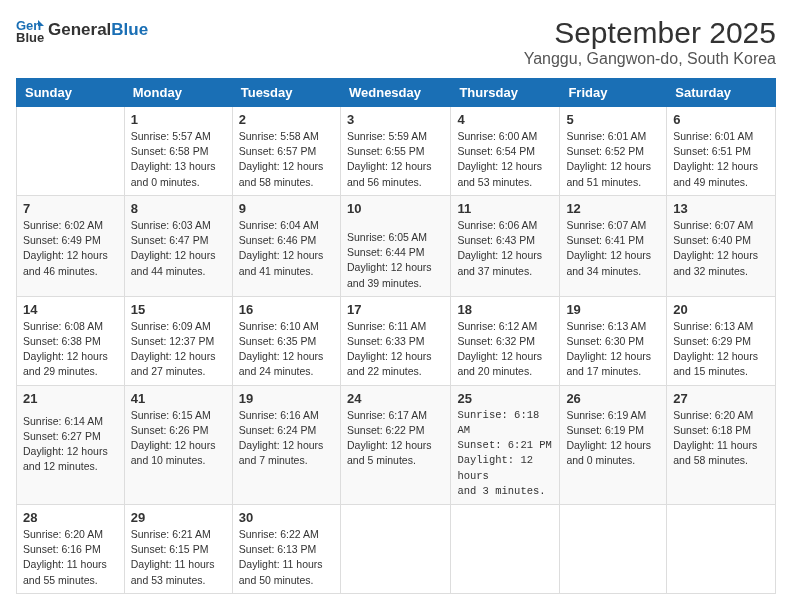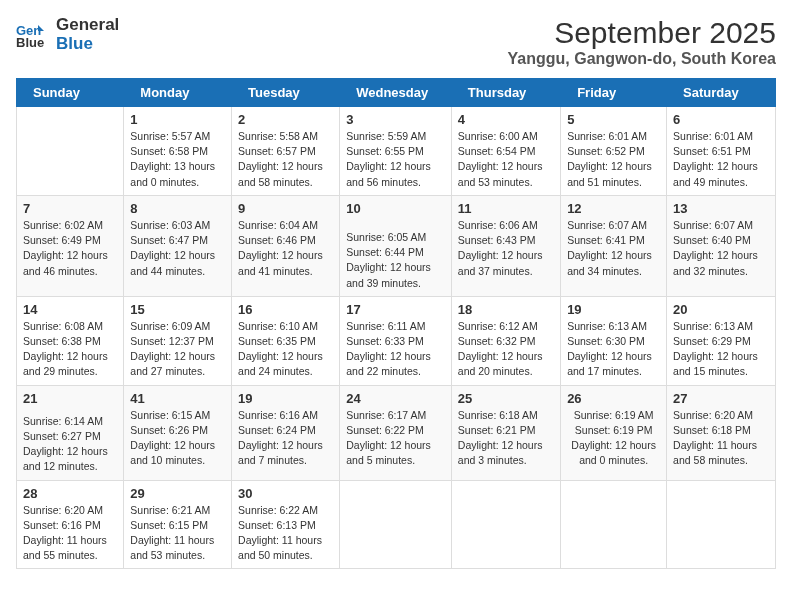--- a/index.html
+++ b/index.html
@@ -12,50 +12,50 @@
     }
     .header {
       display: flex;
       justify-content: space-between;
       align-items: flex-start;
       margin-bottom: 10px;
     }
     .logo {
       display: flex;
       align-items: center;
-      gap: 12px;
+      gap: 4px;
     }
     .logo-icon {
       width: 28px;
       height: 28px;
     }
     .title-block {
       text-align: right;
     }
     .title-block h1 {
       font-size: 30px;
       font-weight: normal;
       color: #333;
     }
     .title-block h2 {
       font-size: 16px;
-      font-weight: bold;
+      font-weight: normal;
       color: #555;
       text-align: right;
     }
     .calendar {
       width: 100%;
       border-collapse: collapse;
       border: 1px solid #ccc;
     }
     .calendar th {
       background-color: #1a6fb5;
       color: #fff;
       text-align: left;
-      padding: 6px 16px;
+      padding: 6px 8px;
       font-size: 13px;
       border: 1px solid #1a6fb5;
     }
     .calendar td {
       vertical-align: top;
       padding: 5px 6px;
       border: 1px solid #ddd;
       width: 113px;
       min-height: 80px;
       font-size: 10.5px;
@@ -82,21 +82,21 @@
 </head>
 <body>
 
 <div class="header">
   <div class="logo">
     <svg class="logo-icon" viewBox="0 0 28 28">
       <text x="0" y="14" font-size="13" fill="#1a6fb5" font-weight="bold" font-family="Arial">Gen</text>
       <text x="0" y="26" font-size="13" fill="#333" font-weight="bold" font-family="Arial">Blue</text>
       <polygon points="22,4 28,10 22,10" fill="#1a6fb5"></polygon>
     </svg>
-    <div style="display:flex;flex-direction:column;line-height:1.1;">
+    <div style="display:flex;flex-direction:row;line-height:1.1;">
       <span style="font-size:17px;font-weight:bold;color:#333;">General</span>
       <span style="font-size:17px;font-weight:bold;color:#1a6fb5;">Blue</span>
     </div>
   </div>
   <div class="title-block">
     <h1>September 2025</h1>
     <h2>Yanggu, Gangwon-do, South Korea</h2>
   </div>
 </div>
 
@@ -284,28 +284,28 @@
         </td>
         <td>
           <span class="day-number">24</span>
           <div class="day-info" style="white-space: pre-line;">Sunrise: 6:17 AM
 Sunset: 6:22 PM
 Daylight: 12 hours
 and 5 minutes.</div>
         </td>
         <td>
           <span class="day-number">25</span>
-          <div class="day-info" style="white-space: pre-line;">Sunrise: 6:18 AM
+          <div class="day-info" style="white-space: pre-line; font-family: Liberation Mono, monospace;">Sunrise: 6:18 AM
 Sunset: 6:21 PM
 Daylight: 12 hours
 and 3 minutes.</div>
         </td>
         <td>
           <span class="day-number">26</span>
-          <div class="day-info" style="white-space: pre-line; text-align: center;">Sunrise: 6:19 AM
+          <div class="day-info" style="white-space: pre-line;">Sunrise: 6:19 AM
 Sunset: 6:19 PM
 Daylight: 12 hours
 and 0 minutes.</div>
         </td>
         <td>
           <span class="day-number">27</span>
           <div class="day-info" style="white-space: pre-line;">Sunrise: 6:20 AM
 Sunset: 6:18 PM
 Daylight: 11 hours
 and 58 minutes.</div>

